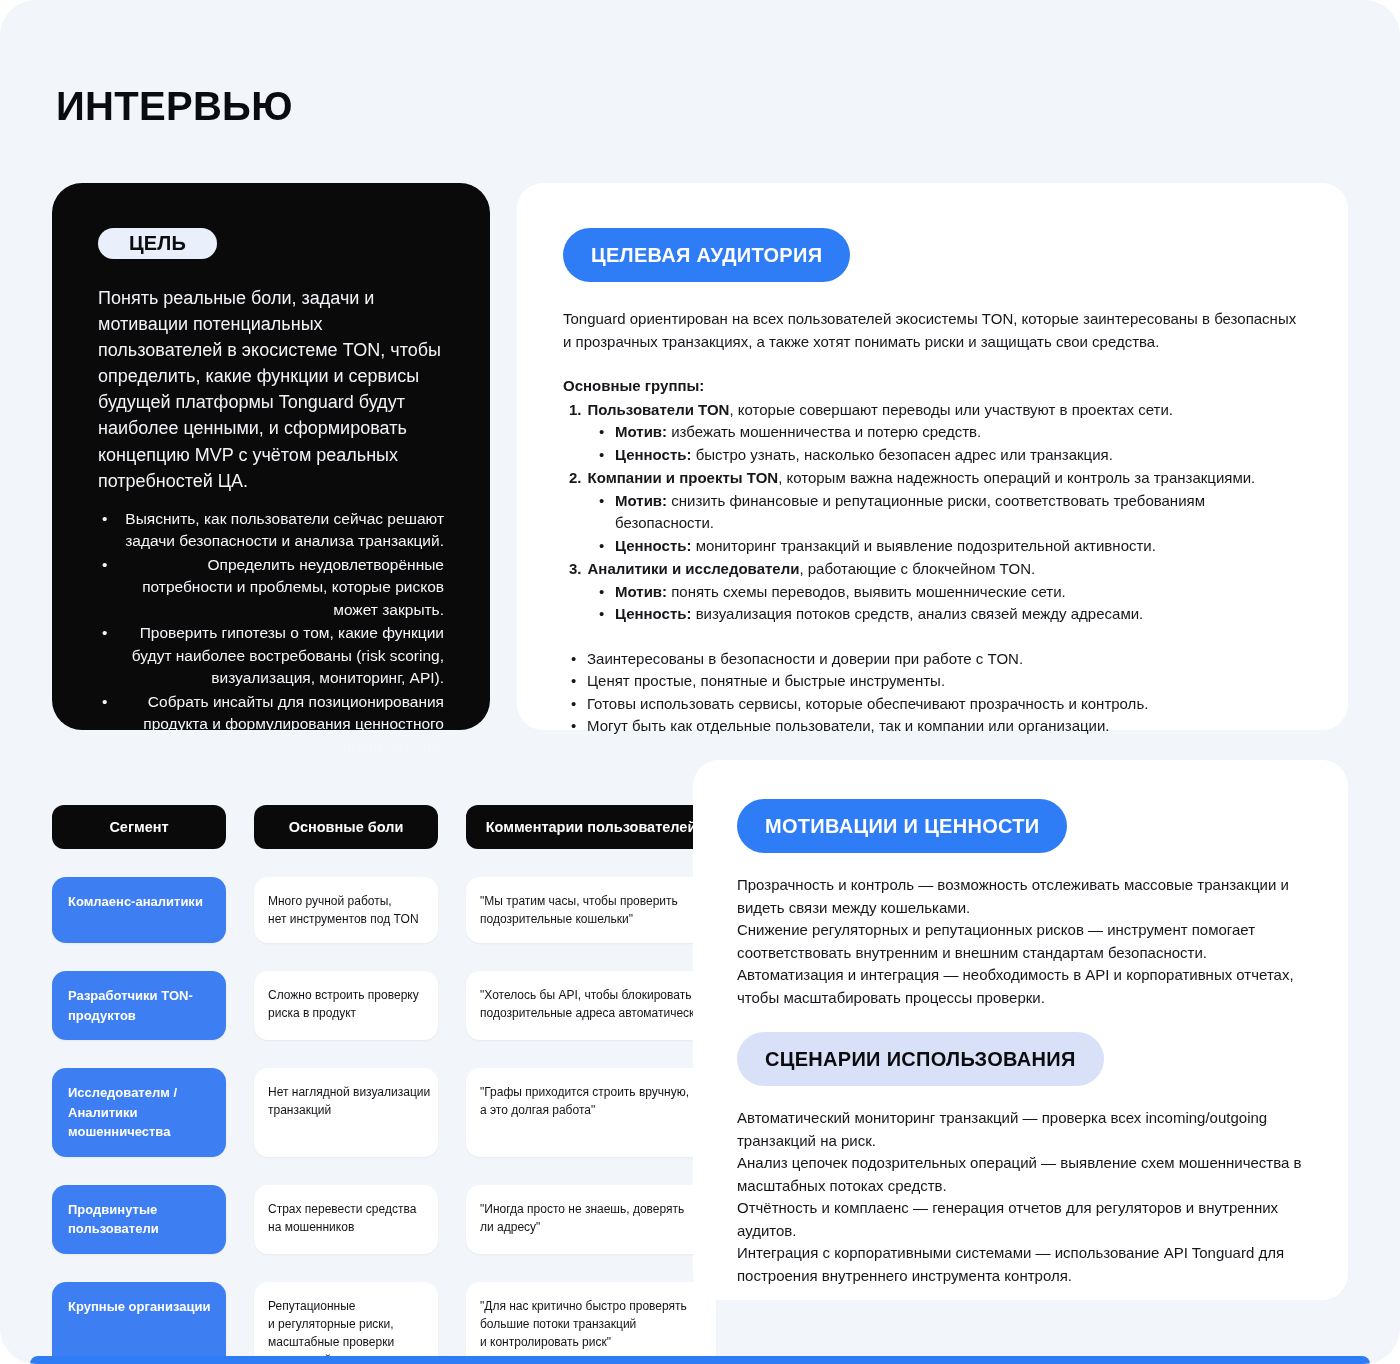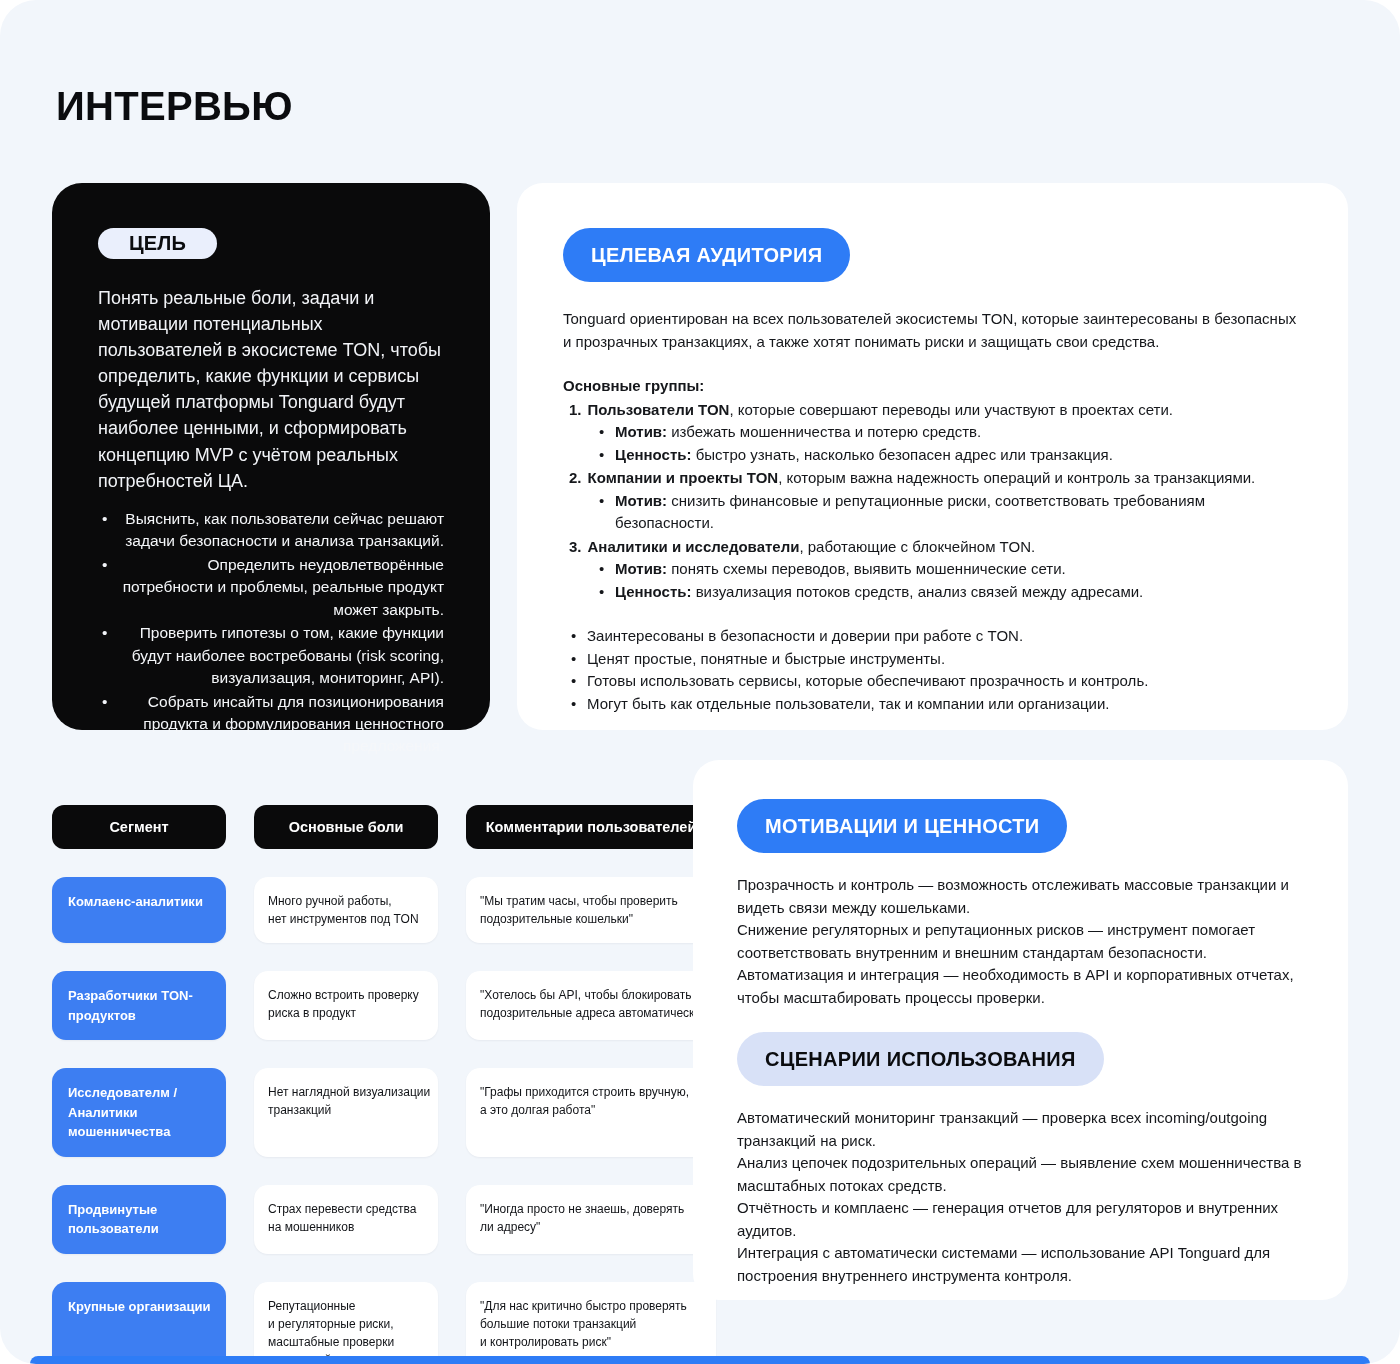--- a/index.html
+++ b/index.html
@@ -63,21 +63,21 @@
 
 <div class="canvas">
 
   <div class="page-title">ИНТЕРВЬЮ</div>
 
   <div class="goal-card">
     <span class="tag-light">ЦЕЛЬ</span>
     <p class="goal-intro">Понять реальные боли, задачи и мотивации потенциальных пользователей в экосистеме TON, чтобы определить, какие функции и сервисы будущей платформы Tonguard будут наиболее ценными, и сформировать концепцию MVP с учётом реальных потребностей ЦА.</p>
     <ul class="goal-list">
       <li>Выяснить, как пользователи сейчас решают задачи безопасности и анализа транзакций.</li>
-      <li>Определить неудовлетворённые потребности и проблемы, реальные продукт может закрыть.</li>
+      <li>Определить неудовлетворённые потребности и проблемы, которые рисков может закрыть.</li>
       <li>Проверить гипотезы о том, какие функции будут наиболее востребованы (risk scoring, визуализация, мониторинг, API).</li>
       <li>Собрать инсайты для позиционирования продукта и формулирования ценностного предложения.</li>
     </ul>
   </div>
 
   <div class="audience-card">
     <span class="tag-blue">ЦЕЛЕВАЯ АУДИТОРИЯ</span>
     <p class="aud-intro">Tonguard ориентирован на всех пользователей экосистемы TON, которые заинтересованы в безопасных и прозрачных транзакциях, а также хотят понимать риски и защищать свои средства.</p>
     <p class="groups-label">Основные группы:</p>
 
@@ -86,20 +86,21 @@
       <ul class="points">
         <li><b>Мотив:</b><span> избежать мошенничества и потерю средств.</span></li>
         <li><b>Ценность:</b><span> быстро узнать, насколько безопасен адрес или транзакция.</span></li>
       </ul>
     </div>
 
     <div class="group">
       <span class="gnum">2.</span><b>Компании и проекты TON</b><span>, которым важна надежность операций и контроль за транзакциями.</span>
       <ul class="points">
         <li><b>Мотив:</b><span> снизить финансовые и репутационные риски, соответствовать требованиям безопасности.</span></li>
+        <li><b>Ценность:</b><span> мониторинг транзакций и выявление подозрительной активности.</span></li>
       </ul>
     </div>
 
     <div class="group">
       <span class="gnum">3.</span><b>Аналитики и исследователи</b><span>, работающие с блокчейном TON.</span>
       <ul class="points">
         <li><b>Мотив:</b><span> понять схемы переводов, выявить мошеннические сети.</span></li>
         <li><b>Ценность:</b><span> визуализация потоков средств, анализ связей между адресами.</span></li>
       </ul>
     </div>
@@ -161,19 +162,19 @@
       <p><b>Прозрачность и контроль</b><span> — возможность отслеживать массовые транзакции и видеть связи между кошельками.</span></p>
       <p><b>Снижение регуляторных и репутационных рисков</b><span> — инструмент помогает соответствовать внутренним и внешним стандартам безопасности.</span></p>
       <p><b>Автоматизация и интеграция</b><span> — необходимость в API и корпоративных отчетах, чтобы масштабировать процессы проверки.</span></p>
     </div>
 
     <span class="tag-soft">СЦЕНАРИИ ИСПОЛЬЗОВАНИЯ</span>
     <div class="kv-block">
       <p><b>Автоматический мониторинг транзакций</b><span> — проверка всех incoming/outgoing транзакций на риск.</span></p>
       <p><b>Анализ цепочек подозрительных операций</b><span> — выявление схем мошенничества в масштабных потоках средств.</span></p>
       <p><b>Отчётность и комплаенс</b><span> — генерация отчетов для регуляторов и внутренних аудитов.</span></p>
-      <p><b>Интеграция с автоматически системами</b><span> — использование API Tonguard для построения внутреннего инструмента контроля.</span></p>
+      <p><b>Интеграция с корпоративными системами</b><span> — использование API Tonguard для построения внутреннего инструмента контроля.</span></p>
     </div>
   </div>
 
   <div class="bottom-accent"></div>
 
 </div>
 
 </body></html>

